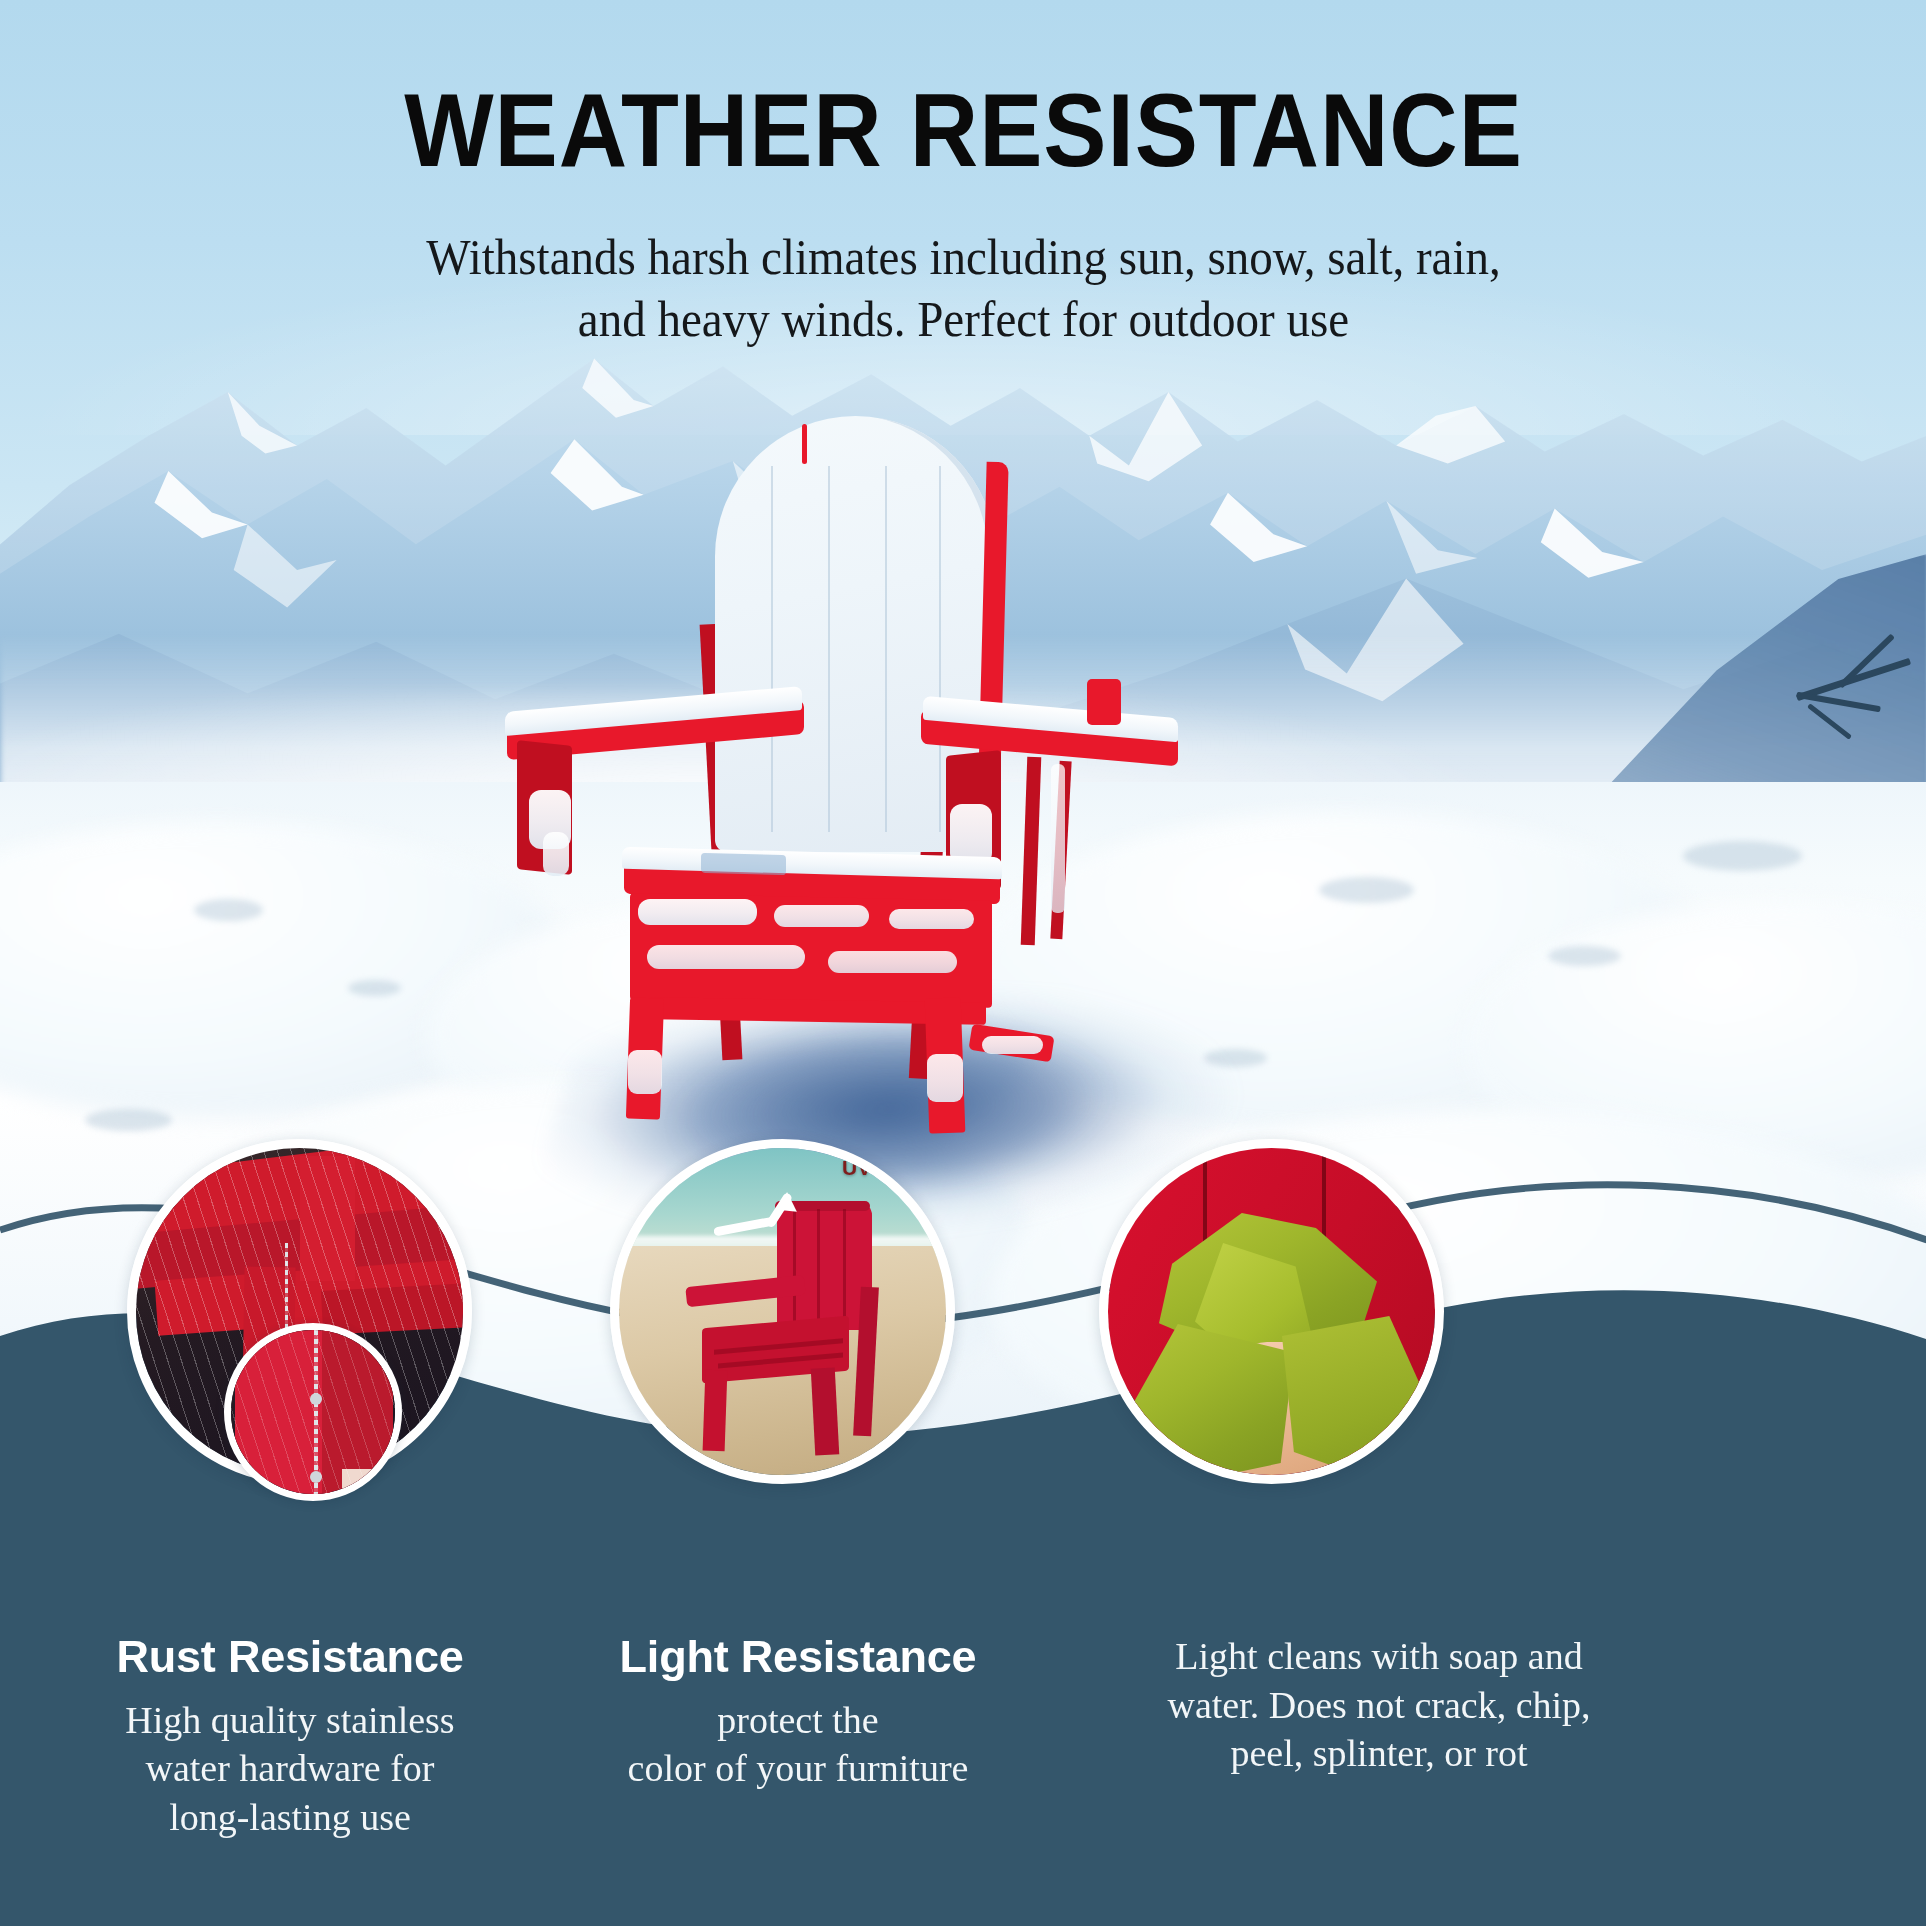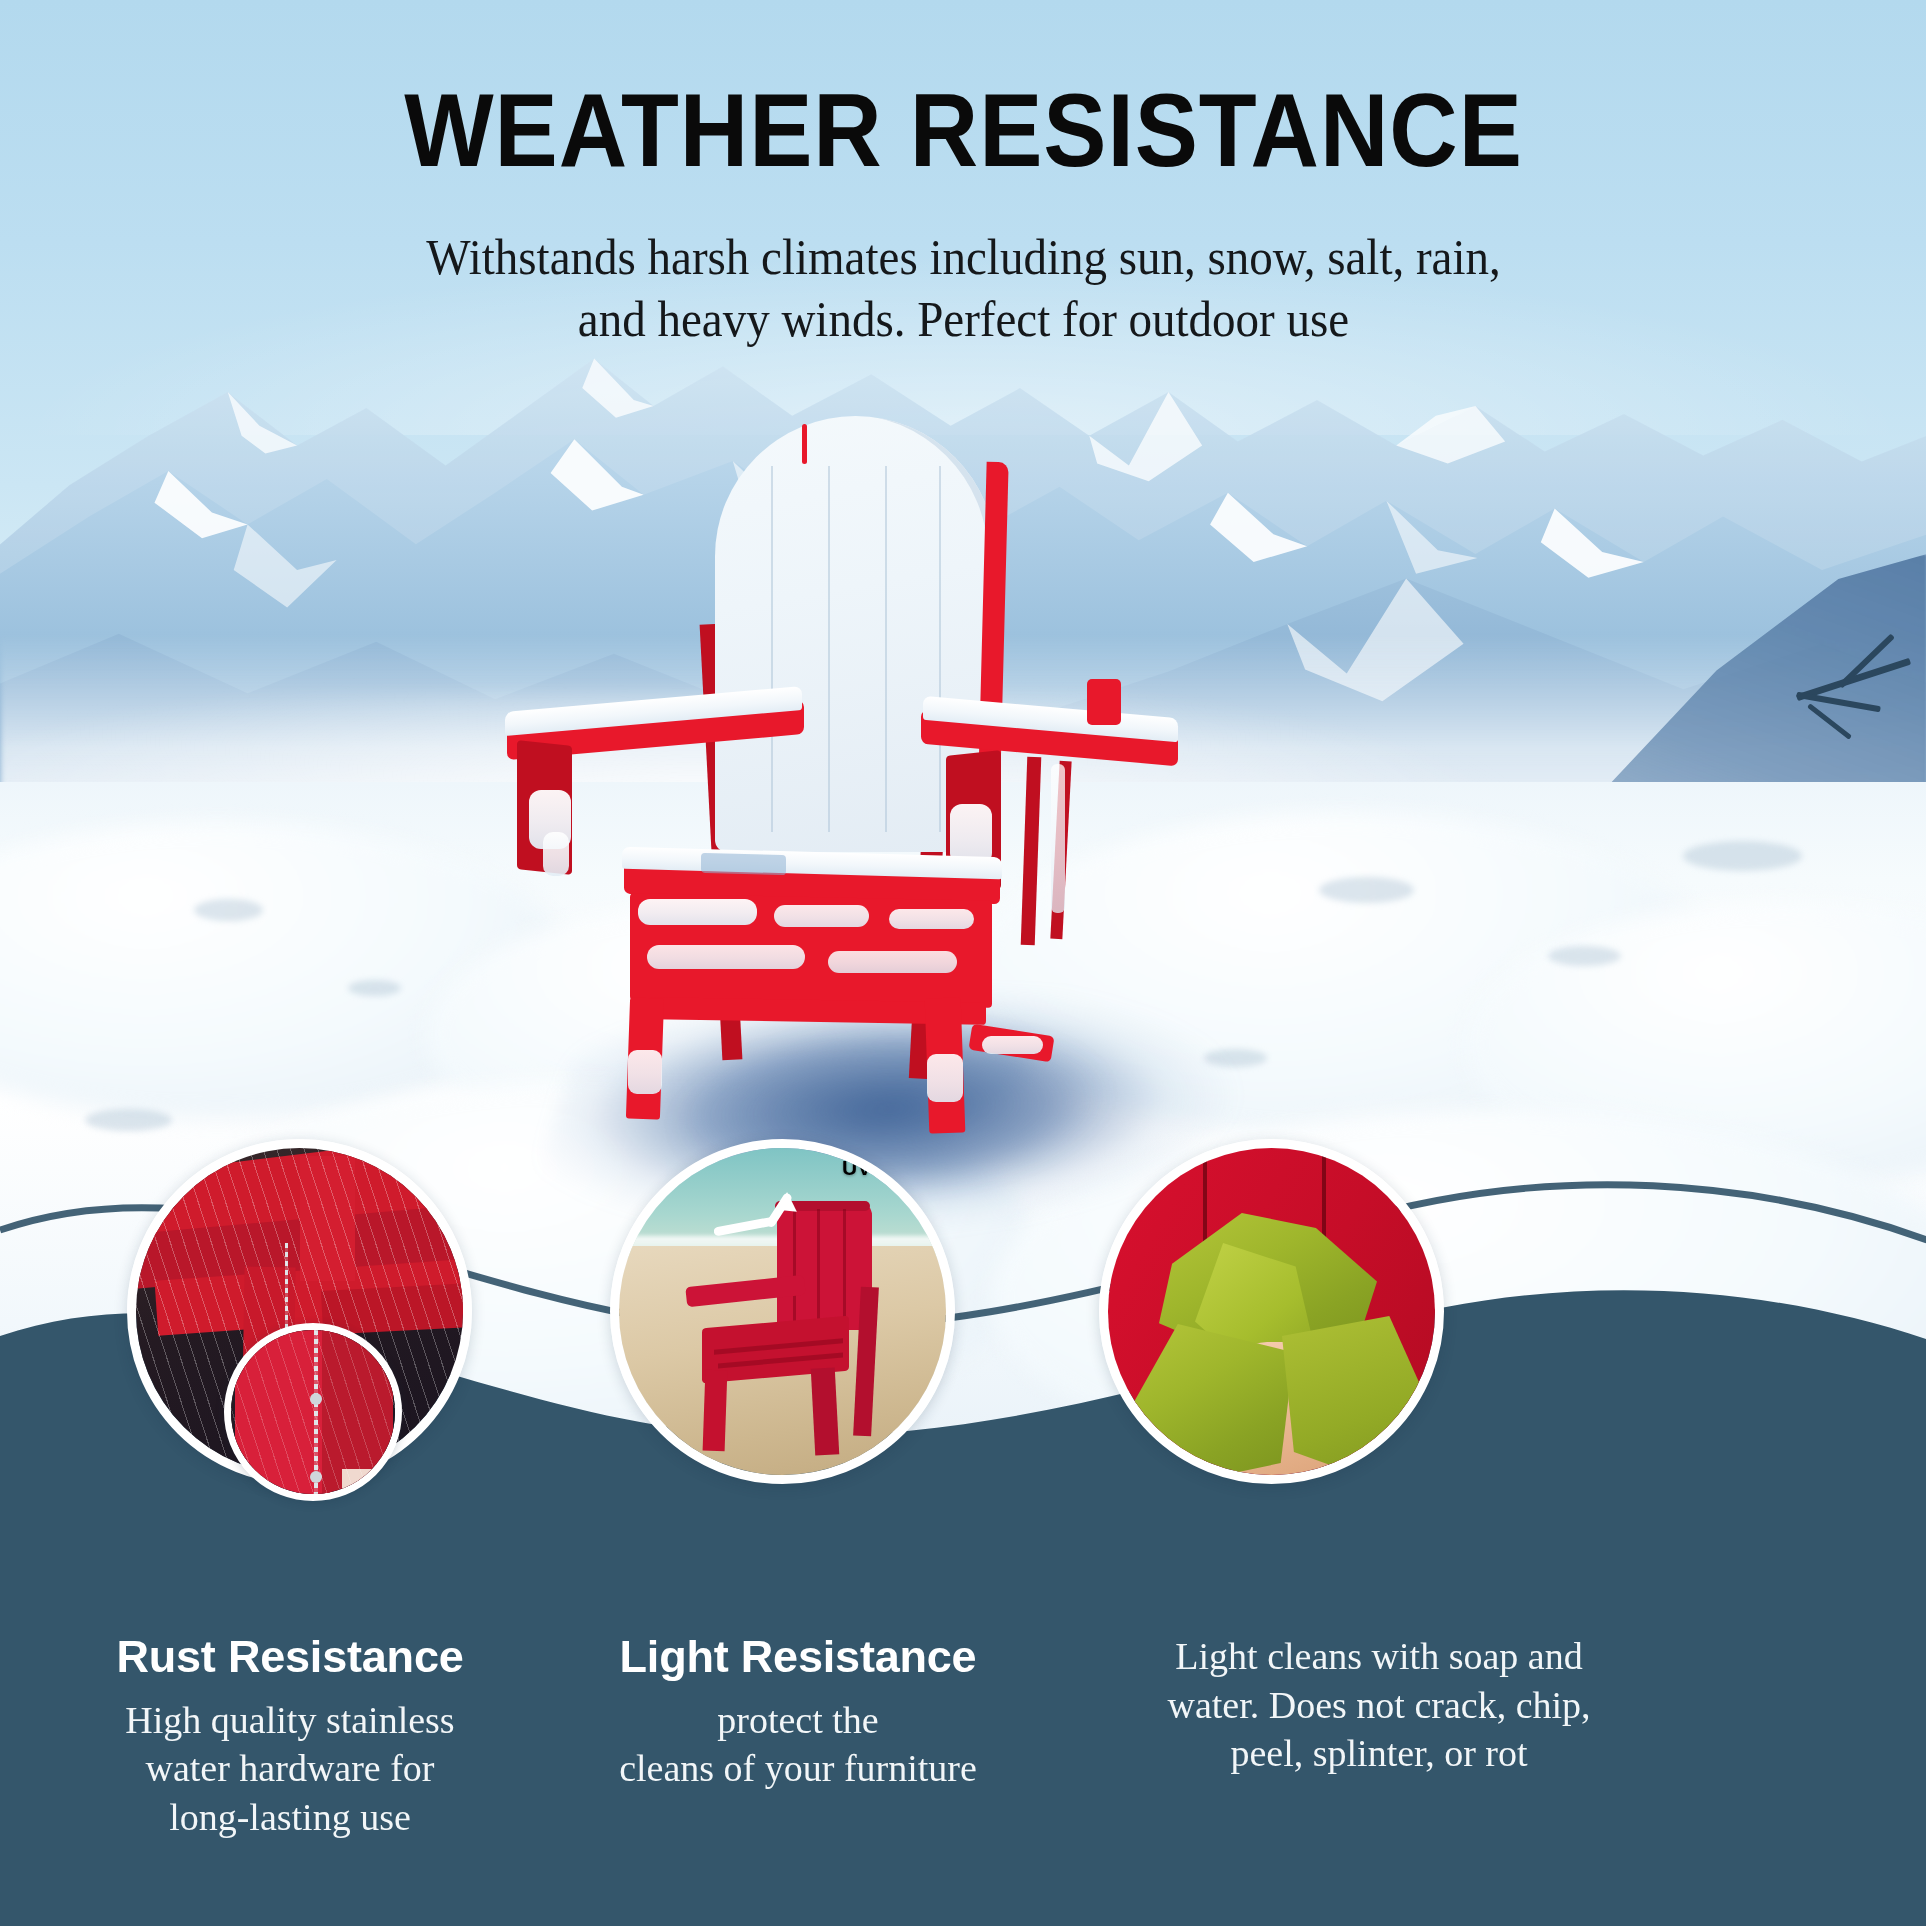--- a/index.html
+++ b/index.html
@@ -152,21 +152,21 @@
   .chain{position:absolute;width:3px;background:repeating-linear-gradient(180deg,#dfe4e8 0 5px,rgba(223,228,232,.25) 5px 9px);}
 
   
   .beach-sky{position:absolute;left:0;top:0;width:100%;height:34%;
     background:linear-gradient(180deg,#7fc4c4 0%,#a8d7cf 60%,#cfe3d3 100%);}
   .beach-sand{position:absolute;left:0;top:30%;width:100%;height:70%;
     background:linear-gradient(170deg,#e7d8bd 0%,#dcc9a6 40%,#cdb78f 75%,#c2aa80 100%);}
   .beach-foam{position:absolute;left:0;top:27%;width:100%;height:9%;
     background:linear-gradient(180deg,rgba(255,255,255,.9),rgba(255,255,255,0));filter:blur(2px);}
   .uv-label{
-    position:absolute;right:16px;top:8px;color:#000000;font-size:21px;font-weight:600;
+    position:absolute;right:16px;top:8px;color:#7f1d1d;font-size:21px;font-weight:600;
     letter-spacing:0.2px;text-shadow:0 1px 3px rgba(0,0,0,.35);
     font-family:"Liberation Sans",sans-serif;
     text-align:right;
   }
   .uv-arrow{position:absolute;left:95px;top:44px;width:97px;height:57px;}
 
   
   .panel-red{position:absolute;inset:0;background:linear-gradient(120deg,#d8102e 0%,#c60d28 55%,#b20b22 100%);}
   .panel-seam{position:absolute;top:0;width:4px;height:100%;background:rgba(70,0,8,.55);}
   .cloth{
@@ -429,21 +429,21 @@
       <div>High quality stainless</div>
       <div>water hardware for</div>
       <div>long-lasting use</div>
     </div>
   </div>
 
   <div class="feature f2">
     <div class="f-title">Light Resistance</div>
     <div class="f-body">
       <div>protect the</div>
-      <div>cleans of your furniture</div>
+      <div>color of your furniture</div>
     </div>
   </div>
 
   <div class="feature f3">
     <div class="f-body">
       <div>Light cleans with soap and</div>
       <div>water. Does not crack, chip,</div>
       <div>peel, splinter, or rot</div>
     </div>
   </div>

